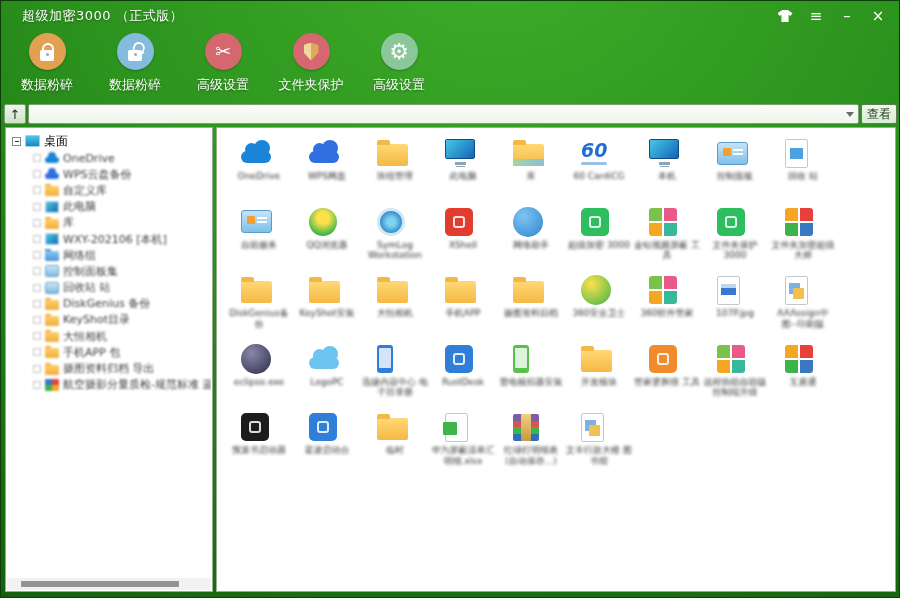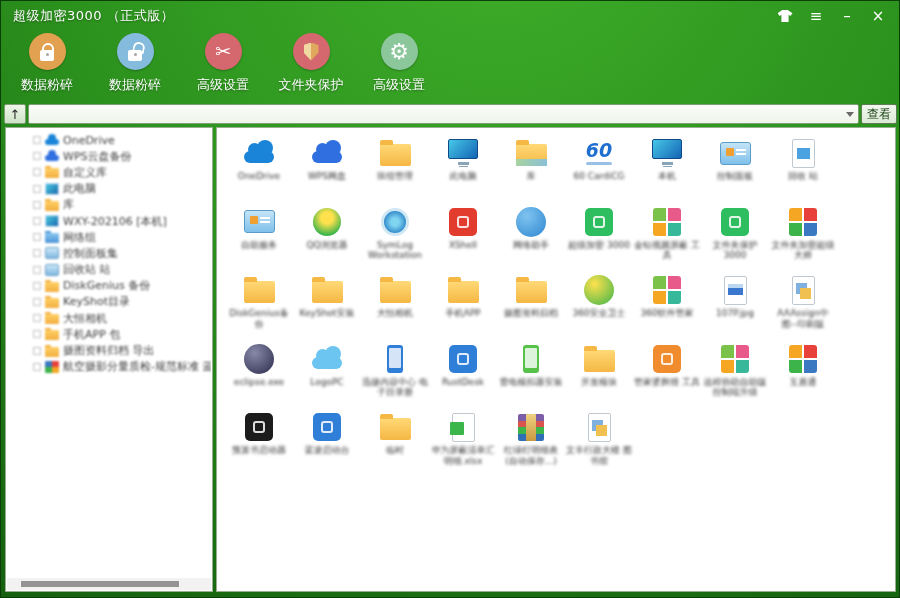--- a/index.html
+++ b/index.html
@@ -4,21 +4,21 @@
 <style>
   * { box-sizing: border-box; margin: 0; padding: 0; }
   html,body { width:900px; height:598px; }
   body { font-family:"DejaVu Sans","Liberation Sans",sans-serif; }
   .window { position:relative; width:900px; height:598px; overflow:hidden;
     background: radial-gradient(130% 170% at 55% -12%, #3fae2a 0%, #2b911d 38%, #1a6b12 68%, #0d4708 100%);
     border:1px solid #0b3f07; }
 
   
   .titlebar { position:absolute; left:0; top:0; right:0; height:30px; display:flex; align-items:center; }
-  .title { color:#fff; font-size:13px; margin-left:12px; letter-spacing:.5px; text-shadow:0 1px 2px rgba(0,0,0,.35); }
+  .title { color:#fff; font-size:13px; margin-left:21px; letter-spacing:.5px; text-shadow:0 1px 2px rgba(0,0,0,.35); }
   .wc-group { margin-left:auto; display:flex; align-items:center; gap:9px; margin-right:10px; }
   .wc { width:22px; height:20px; display:flex; align-items:center; justify-content:center;
         color:#fff; font-size:15px; cursor:default; }
   .shirt { width:15px; height:12px; background:#fff;
      clip-path:polygon(32% 0,68% 0,100% 28%,86% 50%,74% 40%,74% 100%,26% 100%,26% 40%,14% 50%,0 28%); }
 
   
   .toolbar { position:absolute; left:0; top:30px; right:0; height:72px; display:flex; align-items:flex-start; padding:2px 6px 0 2px; }
   .tb-btn { width:88px; display:flex; flex-direction:column; align-items:center; cursor:pointer; }
   .tb-btn.right { margin-left:auto; width:64px; }
@@ -77,21 +77,21 @@
   .t-folderB::before { content:""; position:absolute; top:-2px; left:0; width:6px; height:2px; background:#4a94d8; }
   .t-pc { background:linear-gradient(135deg,#49c8e0,#1a6ab0); border:1px solid #cde; }
   .t-app { background:linear-gradient(#cde8f8,#7fb8e0); border-radius:2px; border:1px solid #6aa0c8; }
   .t-doc { background:conic-gradient(#e8413c 0 25%,#f5a623 25% 50%,#3cb44a 50% 75%,#3a78c2 75%); border-radius:1px; }
   .hscroll { position:absolute; left:1px; right:1px; bottom:1px; height:12px; background:#f2f2f2; }
   .hthumb { position:absolute; left:14px; top:3px; width:158px; height:6px; background:#949494; }
 
   
   .grid { display:grid; grid-template-columns:repeat(9,68px); grid-auto-rows:68.5px; padding:8px 0 0 8px; }
   .cell { display:flex; flex-direction:column; align-items:center; cursor:pointer; }
-  .icon { position:relative; width:36px; height:34px; display:flex; align-items:center; justify-content:center; filter:blur(.5px); }
+  .icon { position:relative; width:36px; height:34px; display:flex; align-items:center; justify-content:flex-start; filter:blur(.5px); }
   .icon i { position:relative; display:block; font-style:normal; }
   .ilabel { margin-top:1px; font-size:9px; line-height:1.2; color:#333; text-align:center; max-width:66px; max-height:22px; overflow:hidden; filter:blur(1.6px); }
 
   .k-cloud i { width:30px; height:12px; background:var(--c1,#1a84d8); border-radius:7px; margin-top:8px; }
   .k-cloud i::before { content:""; position:absolute; left:4px; top:-8px; width:13px; height:13px; border-radius:50%; background:inherit; }
   .k-cloud i::after { content:""; position:absolute; left:13px; top:-11px; width:16px; height:16px; border-radius:50%; background:inherit; }
   .k-folder i { width:31px; height:22px; background:linear-gradient(#ffd977,#f5b844); border-radius:2px; margin-top:4px; }
   .k-folder i::before { content:""; position:absolute; top:-4px; left:0; width:13px; height:5px; background:#f5b844; border-radius:2px 2px 0 0; }
   .k-folder2 i { width:31px; height:22px; background:linear-gradient(#ffd977,#f5b844); border-radius:2px; margin-top:4px; }
   .k-folder2 i::before { content:""; position:absolute; top:-4px; left:0; width:13px; height:5px; background:#f5b844; border-radius:2px 2px 0 0; }
@@ -183,20 +183,25 @@
       <input type="text" value="" style="">
       <div class="combo-arrow"></div>
     </div>
     <div class="view-btn">
       <span>查看</span>
     </div>
   </div>
 
   <div class="panel tree-panel">
     <div class="tree">
+      <div class="tree-root">
+        <span class="expander"></span>
+        <span class="t-desktop"></span>
+        <span class="tree-root-label">桌面</span>
+      </div>
       <div id="tree-children">
           <div class="tree-row">
             <span class="expander2"></span>
             <span class="ticon t-cloud" style="--c1: #1a84d8;"></span>
             <span class="tree-label">OneDrive</span>
           </div>
           <div class="tree-row">
             <span class="expander2"></span>
             <span class="ticon t-cloud" style="--c1: #2f6fe0;"></span>
             <span class="tree-label">WPS云盘备份</span>

